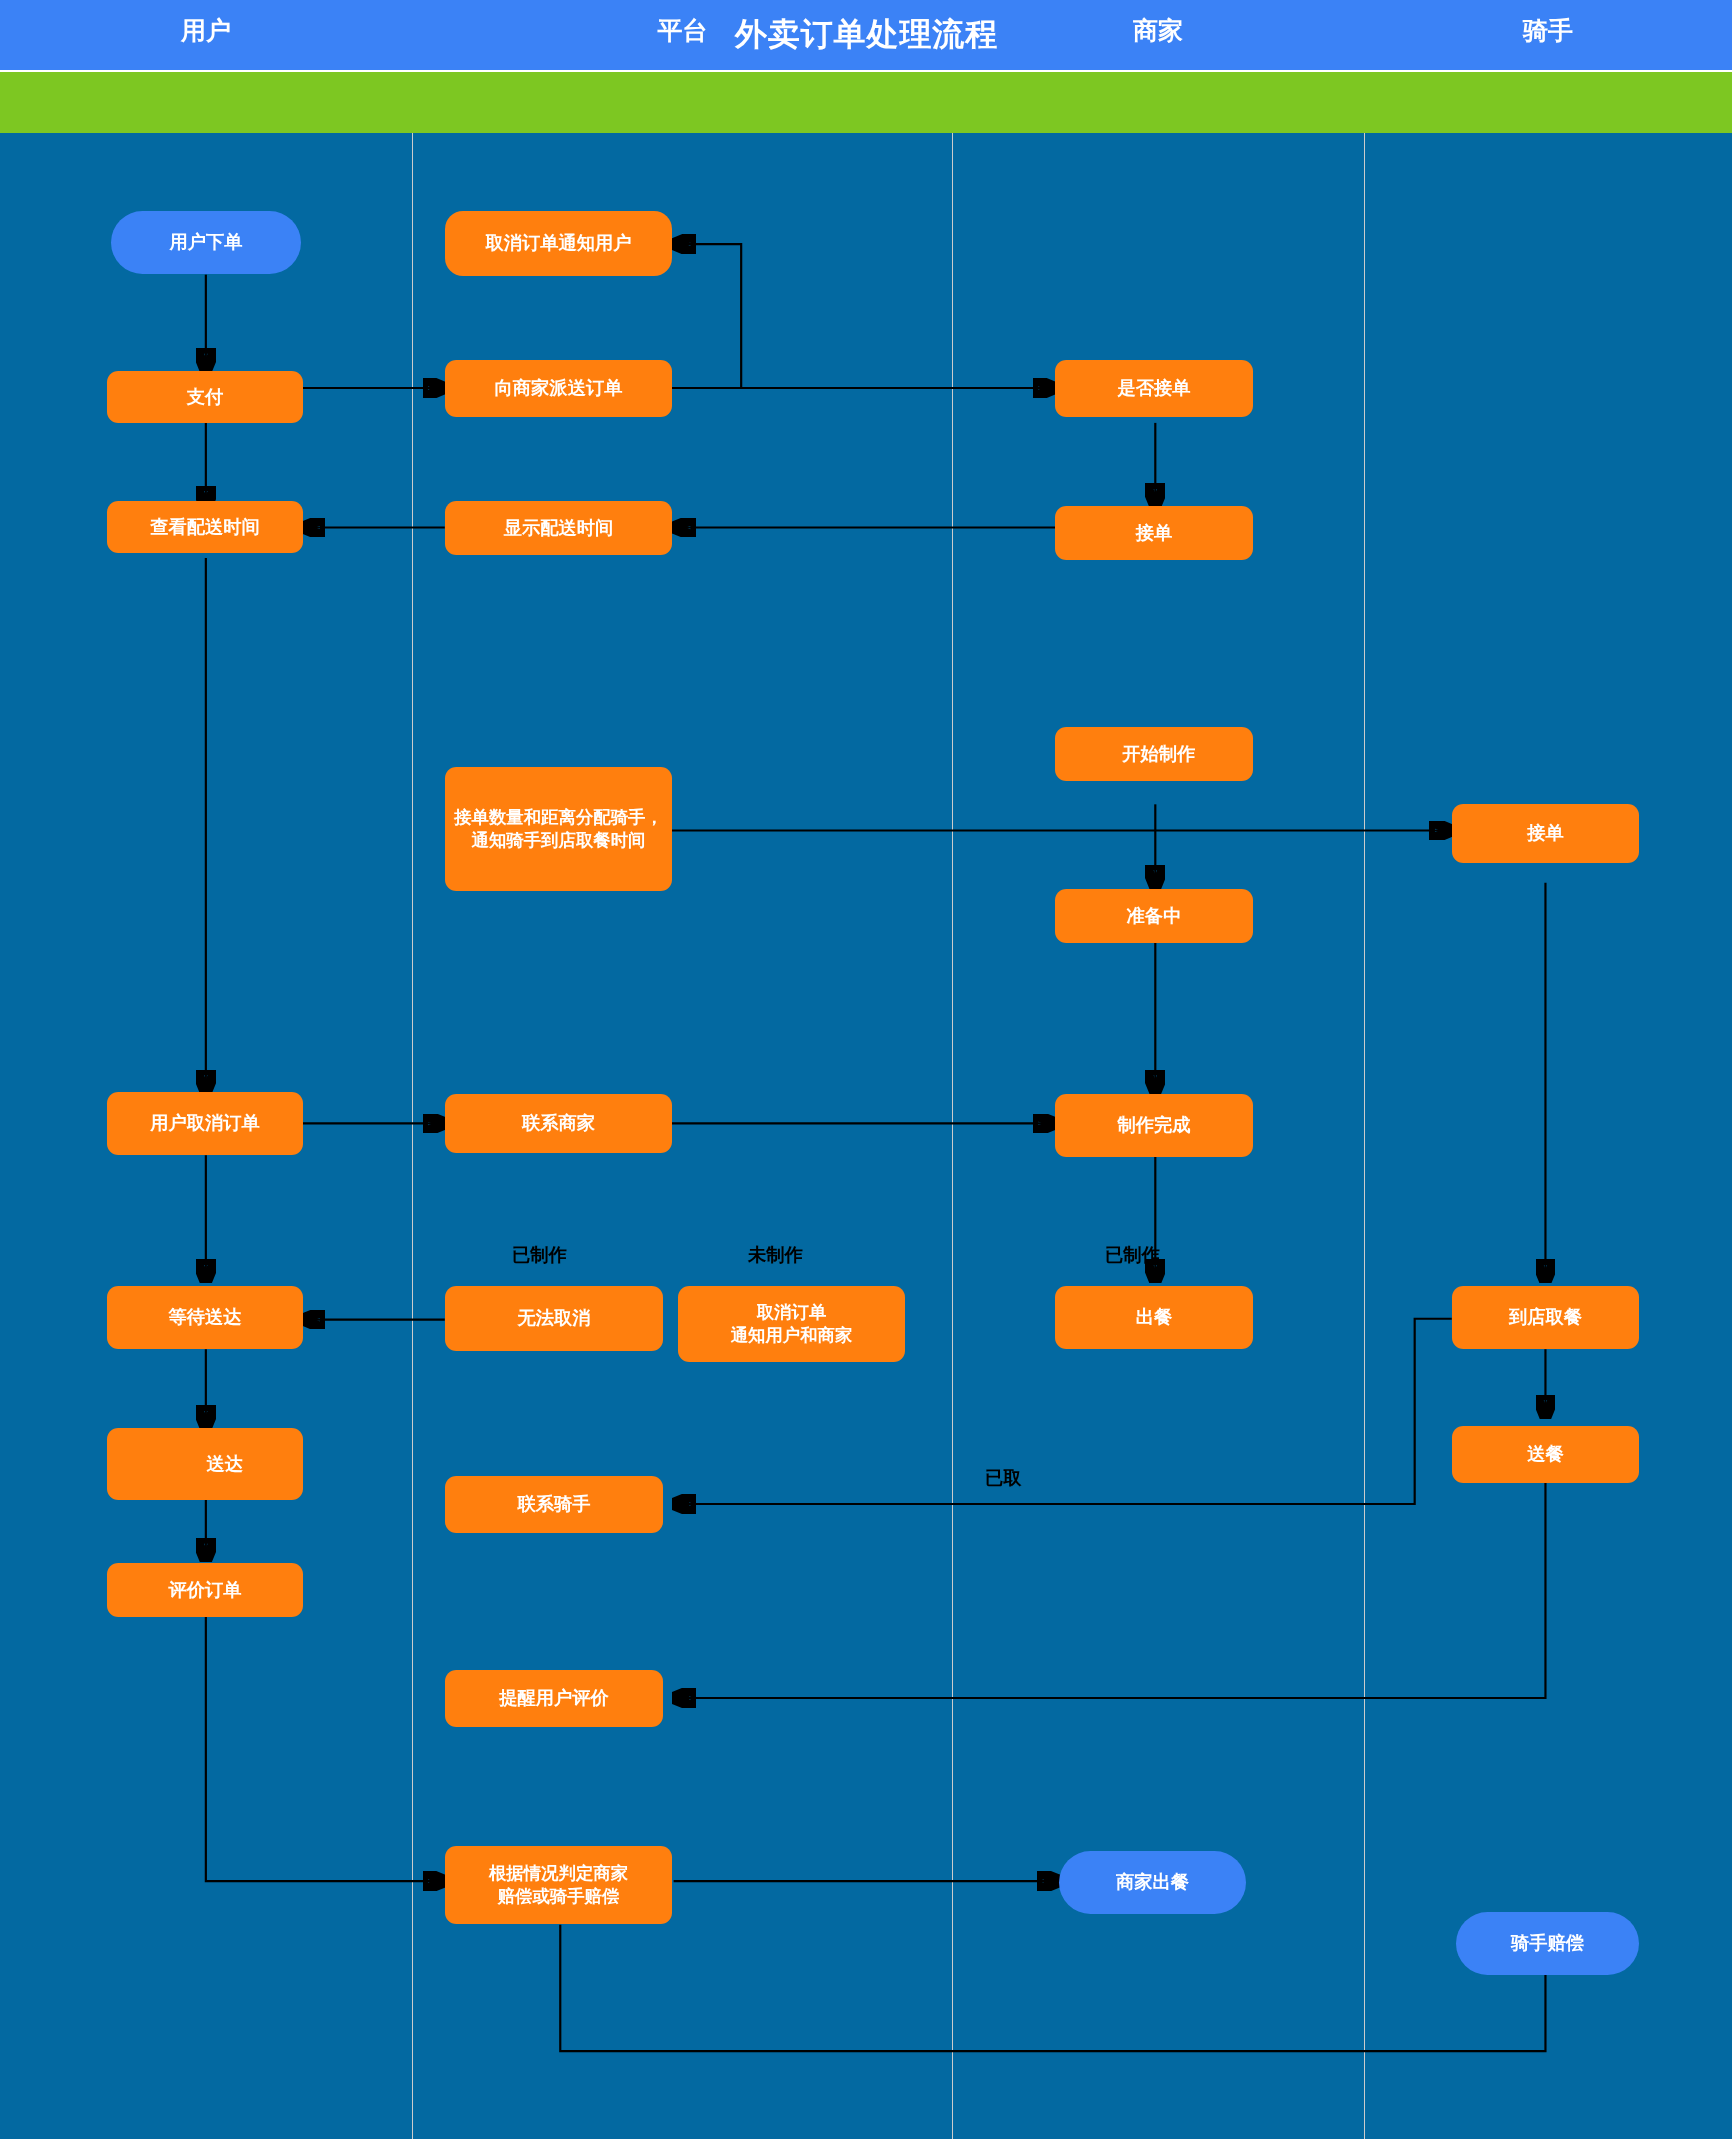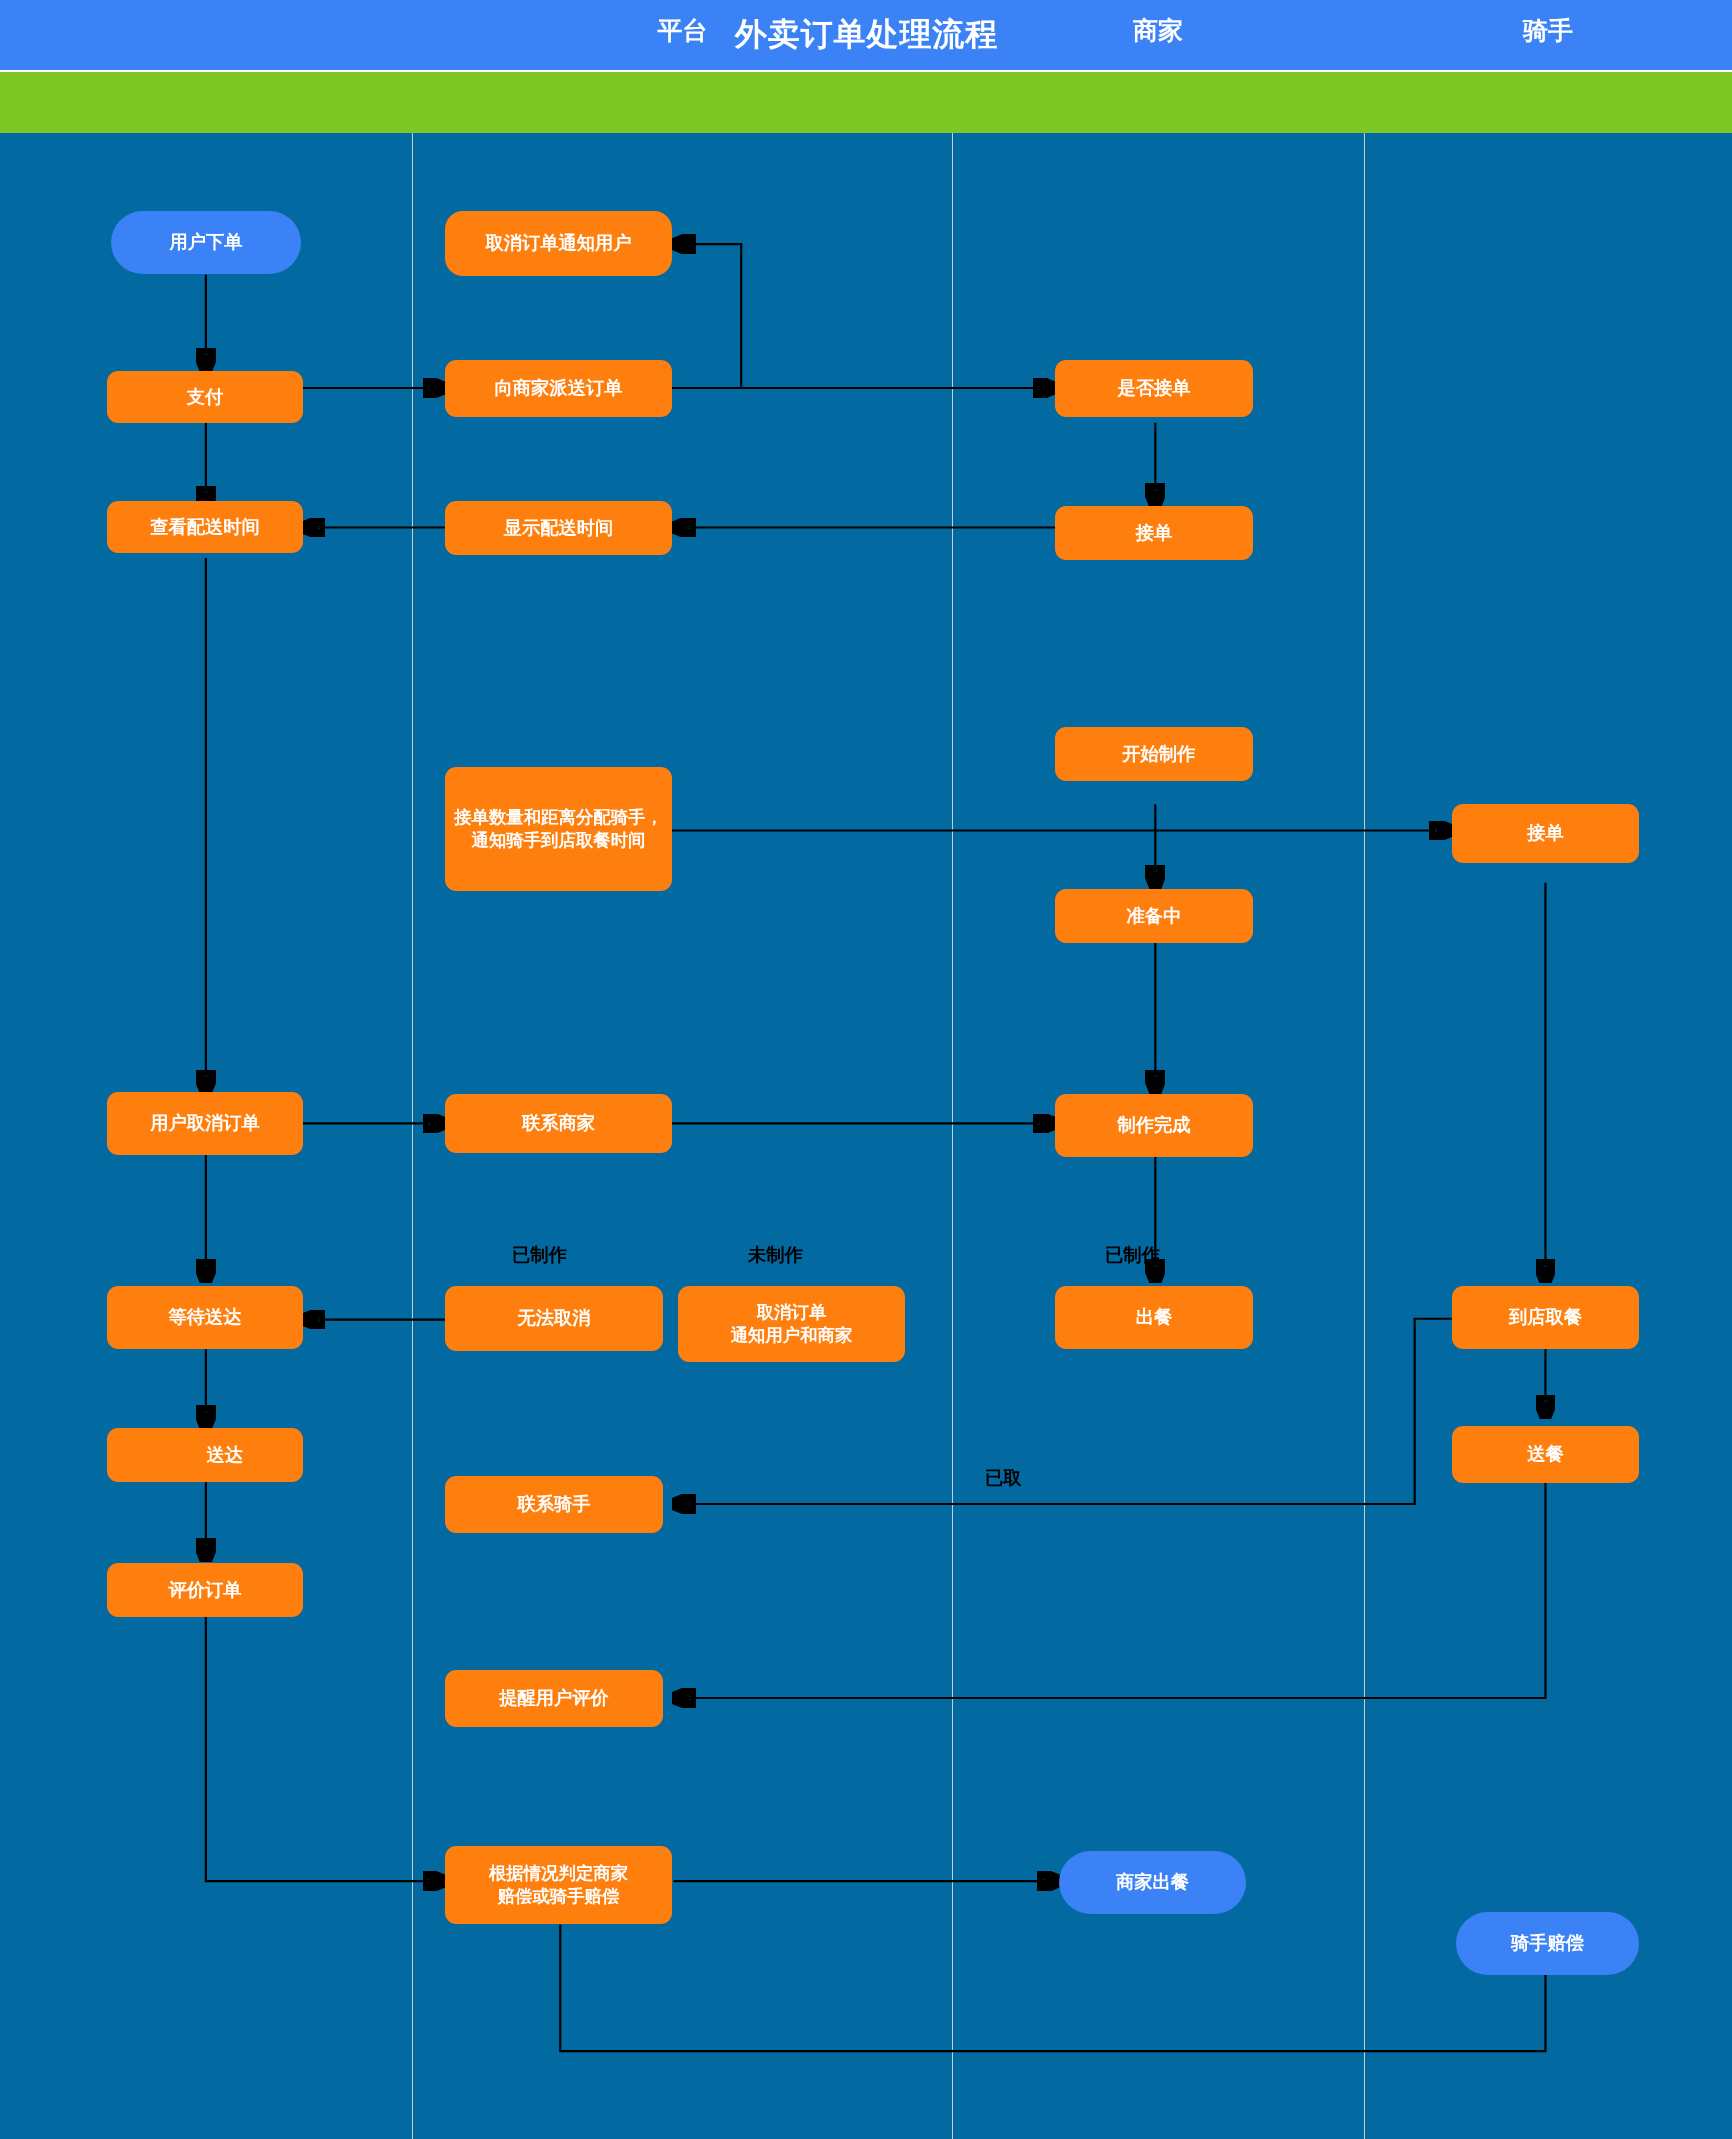--- a/index.html
+++ b/index.html
@@ -35,20 +35,21 @@
 </head>
 <body>
 
 <div id="page">
 
   <div class="title-bar">
     <span class="title">外卖订单处理流程</span>
   </div>
 
   <div class="lane-bar"></div>
+  <div class="lane-head" style="left:0px;width:412px;">用户</div>
   <div class="lane-head" style="left:412px;width:541px;">平台</div>
   <div class="lane-head" style="left:952px;width:412px;">商家</div>
   <div class="lane-head" style="left:1364px;width:368px;">骑手</div>
 
   <div class="canvas">
 
     <div class="lane-divider" style="left:412px;"></div>
     <div class="lane-divider" style="left:952px;"></div>
     <div class="lane-divider" style="left:1364px;"></div>
 
@@ -110,21 +111,21 @@
       <line x1="1545" y1="4010" x2="2430" y2="4010" marker-end="url(#ah)"></line>
 
       <path d="M1285,4110 L1285,4400 L3545,4400 L3545,4165" marker-end="url(#ah)"></path>
     </svg>
 
     <div class="node term" style="left:111px;top:78px;width:190px;height:63px;">用户下单</div>
     <div class="node proc" style="left:107px;top:238px;width:196px;height:52px;">支付</div>
     <div class="node proc" style="left:107px;top:368px;width:196px;height:52px;">查看配送时间</div>
     <div class="node proc" style="left:107px;top:959px;width:196px;height:63px;">用户取消订单</div>
     <div class="node proc" style="left:107px;top:1153px;width:196px;height:63px;">等待送达</div>
-    <div class="node proc" style="left:107px;top:1295px;width:196px;height:54px;padding-left:44px;">送达</div>
+    <div class="node proc" style="left:107px;top:1295px;width:196px;height:72px;padding-left:44px;">送达</div>
     <div class="node proc" style="left:107px;top:1430px;width:196px;height:54px;">评价订单</div>
 
     <div class="node proc" style="left:445px;top:78px;width:227px;height:65px;border-radius:18px;">取消订单通知用户</div>
     <div class="node proc" style="left:445px;top:227px;width:227px;height:57px;">向商家派送订单</div>
     <div class="node proc" style="left:445px;top:368px;width:227px;height:54px;">显示配送时间</div>
     <div class="node proc" style="left:445px;top:634px;width:227px;height:124px;font-size:17.4px;">接单数量和距离分配骑手，通知骑手到店取餐时间</div>
     <div class="node proc" style="left:445px;top:961px;width:227px;height:59px;">联系商家</div>
     <div class="node proc" style="left:445px;top:1153px;width:218px;height:65px;">无法取消</div>
     <div class="node proc" style="left:678px;top:1153px;width:227px;height:76px;font-size:17.4px;white-space:pre-line;">取消订单
 通知用户和商家</div>

